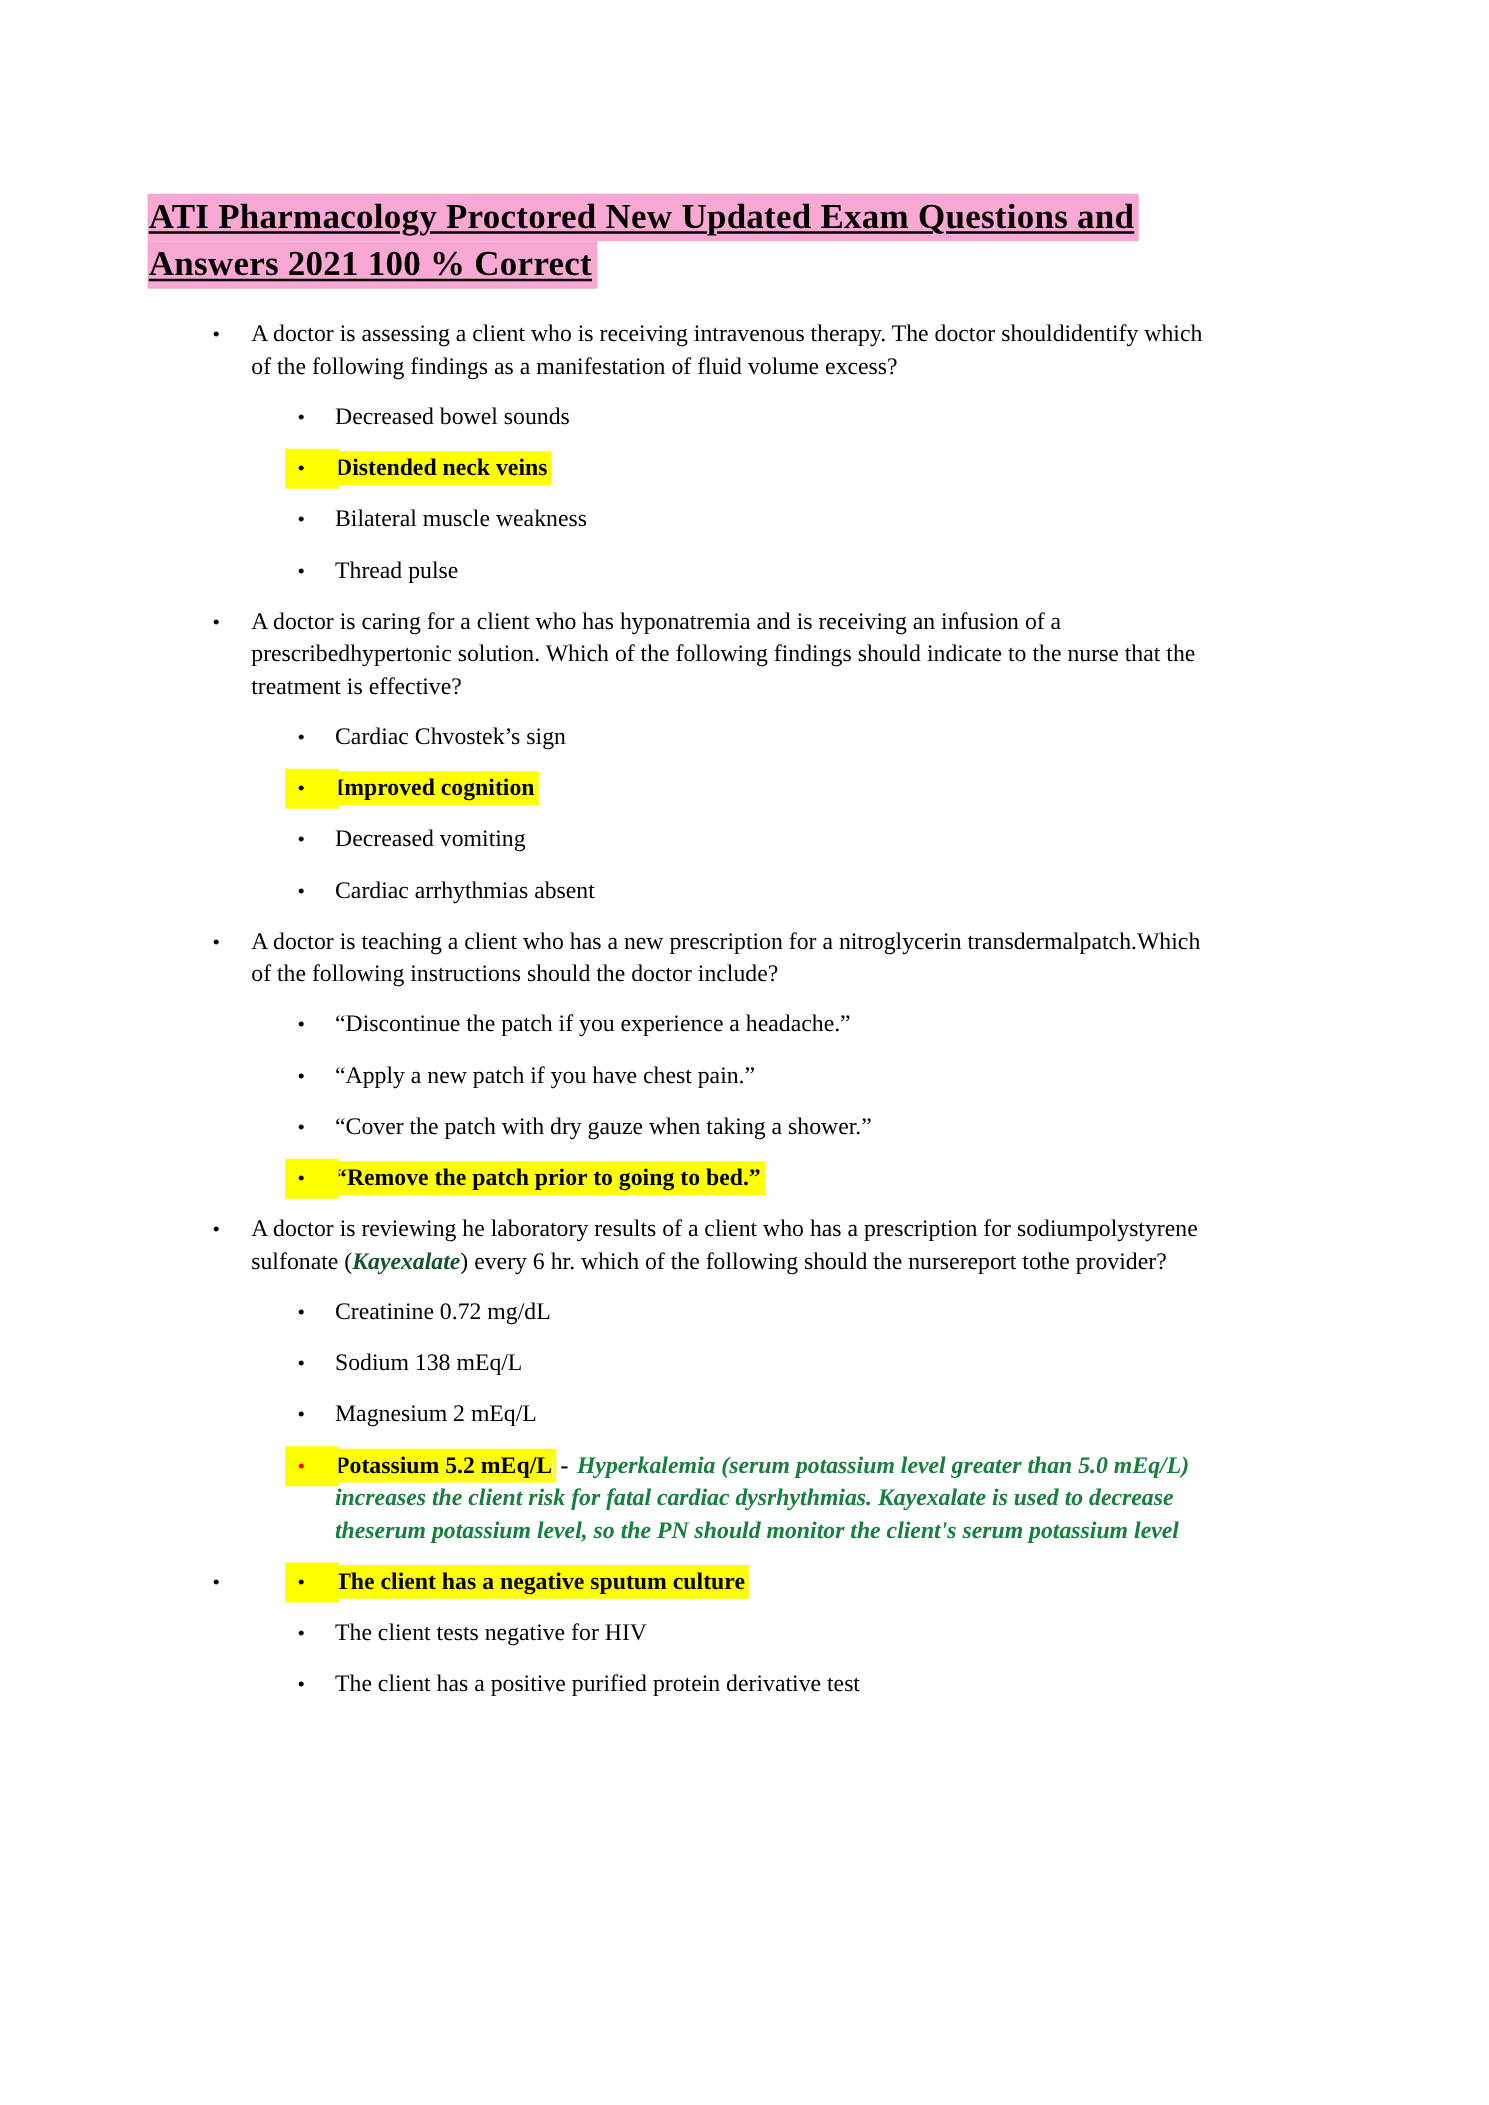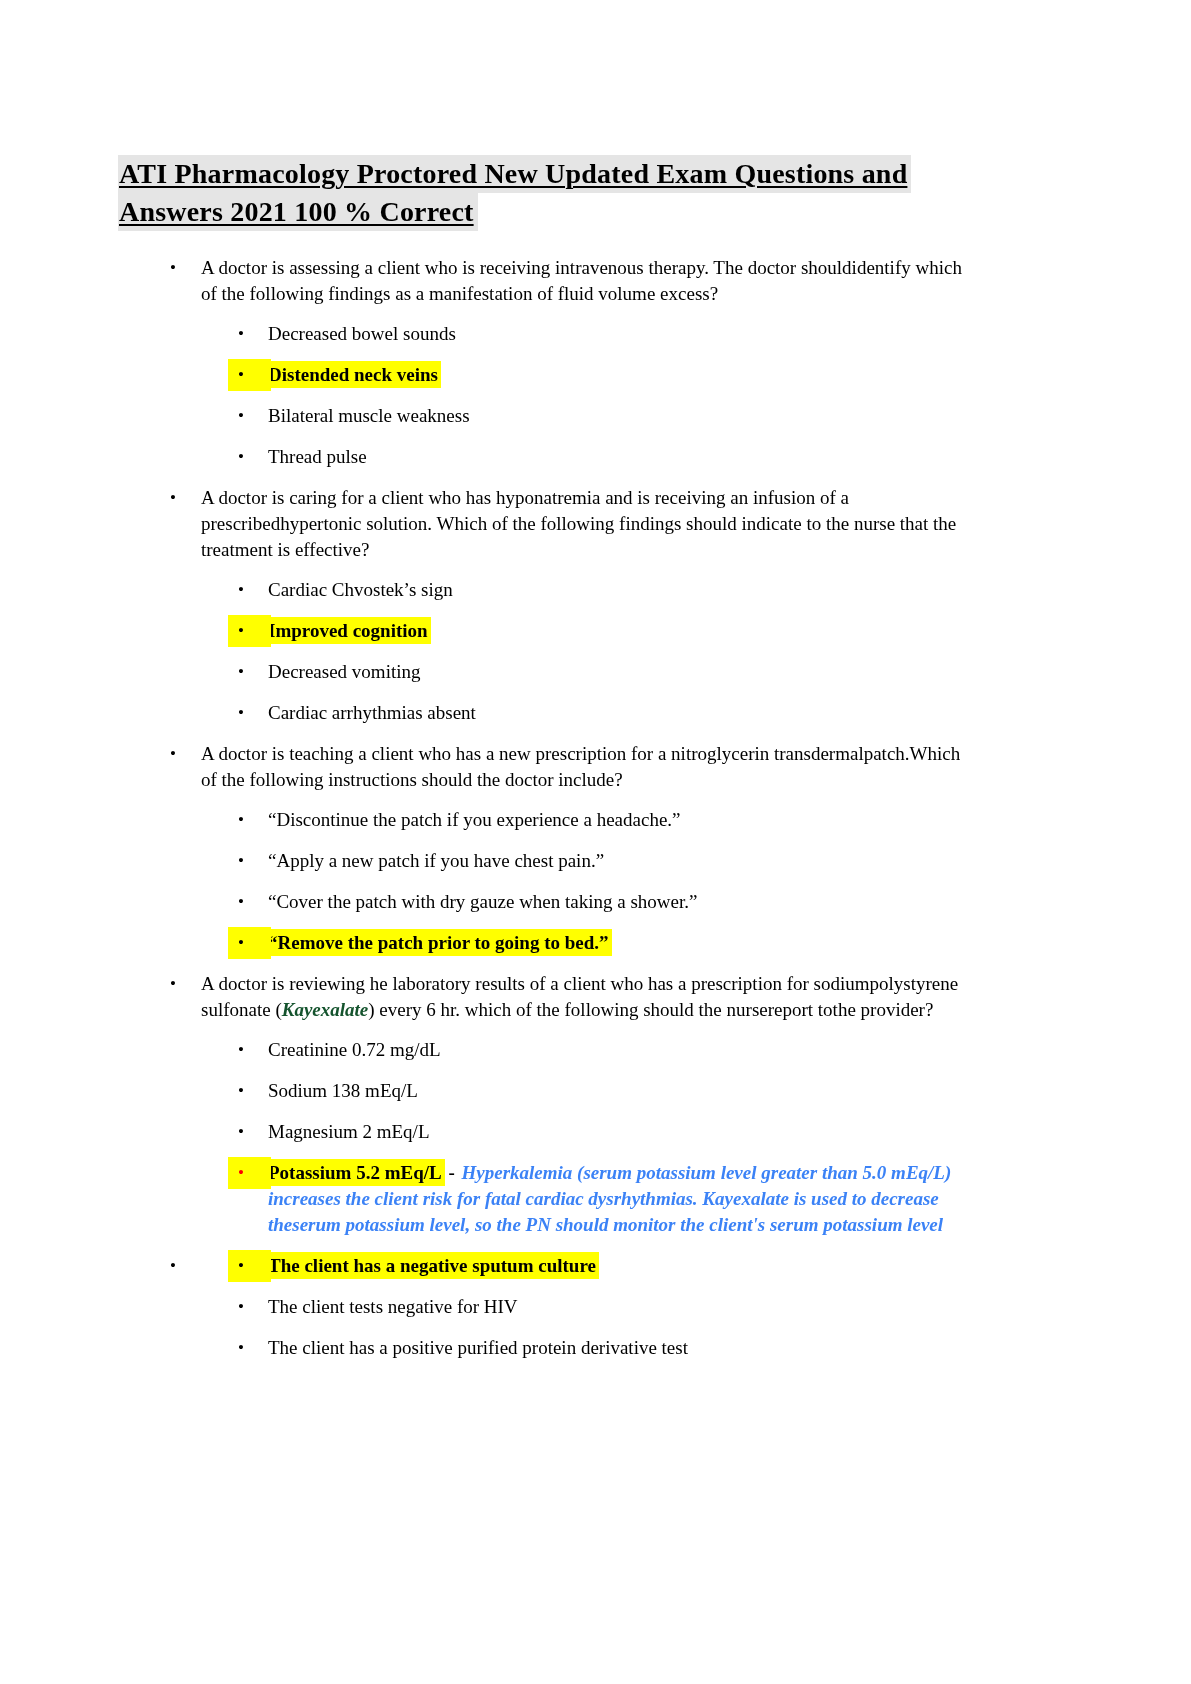--- a/index.html
+++ b/index.html
@@ -20,21 +20,21 @@
     padding: 155px 220px 60px 118px;
   }
   h1.title {
     margin: 0 0 24px 0;
     font-size: 28px;
     font-weight: 700;
     line-height: 38px;
     letter-spacing: 0.2px;
   }
   .title-hl {
-    background: #e5e5e5;
+    background: #f9a8d4;
     text-decoration: underline;
     text-decoration-thickness: 2px;
     text-underline-offset: 3px;
     padding: 3px 4px 4px 1px;
   }
   .q-list {
     list-style: none;
     margin: 0;
     padding: 0 0 0 50px;
     font-size: 19px;
@@ -80,21 +80,21 @@
   .red-em {
     color: #14532d;
     font-style: italic;
     font-weight: 700;
   }
   .dash {
     font-weight: 700;
     padding: 0 2px;
   }
   .note {
-    color: #3b82f6;
+    color: #15803d;
     font-style: italic;
     font-weight: 700;
   }
 </style>
 </head>
 <body>
 
 <div class="page">
   <h1 class="title"><span class="title-hl">ATI Pharmacology Proctored New Updated Exam Questions and</span><br><span class="title-hl">Answers 2021 100 % Correct</span></h1>
 

